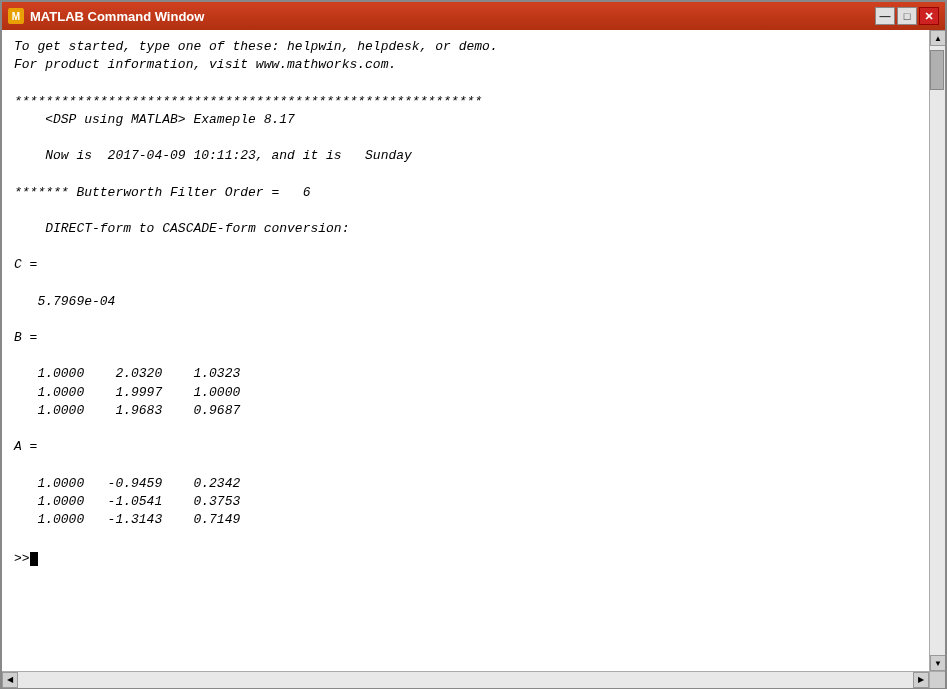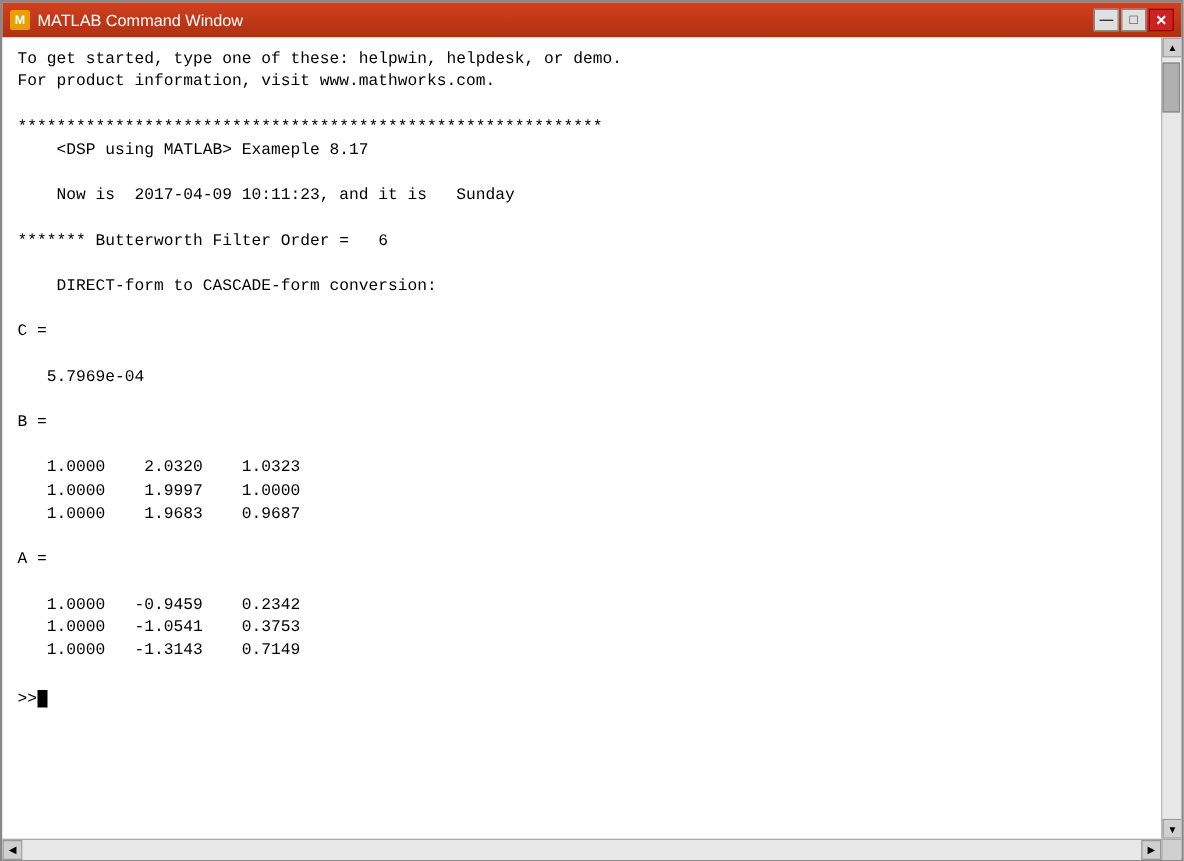--- a/index.html
+++ b/index.html
@@ -53,21 +53,21 @@
       align-items: center;
       justify-content: center;
       font-size: 10px;
       color: #fff;
       font-weight: bold;
     }
 
     .title-bar-text {
       color: white;
       font-size: 13px;
-      font-weight: normal;
+      font-weight: bold;
       font-family: Arial, sans-serif;
     }
 
     .title-bar-buttons {
       display: flex;
       gap: 2px;
     }
 
     .tb-btn {
       width: 20px;
@@ -87,20 +87,21 @@
       background: #cc2222;
       color: white;
       border-color: #990000;
     }
 
     .content-area {
       flex: 1;
       display: flex;
       background: white;
       overflow: hidden;
+      font-style: italic;
     }
 
     .main-content {
       flex: 1;
       overflow-y: scroll;
       overflow-x: auto;
       padding: 8px 12px;
       background: white;
     }
 

